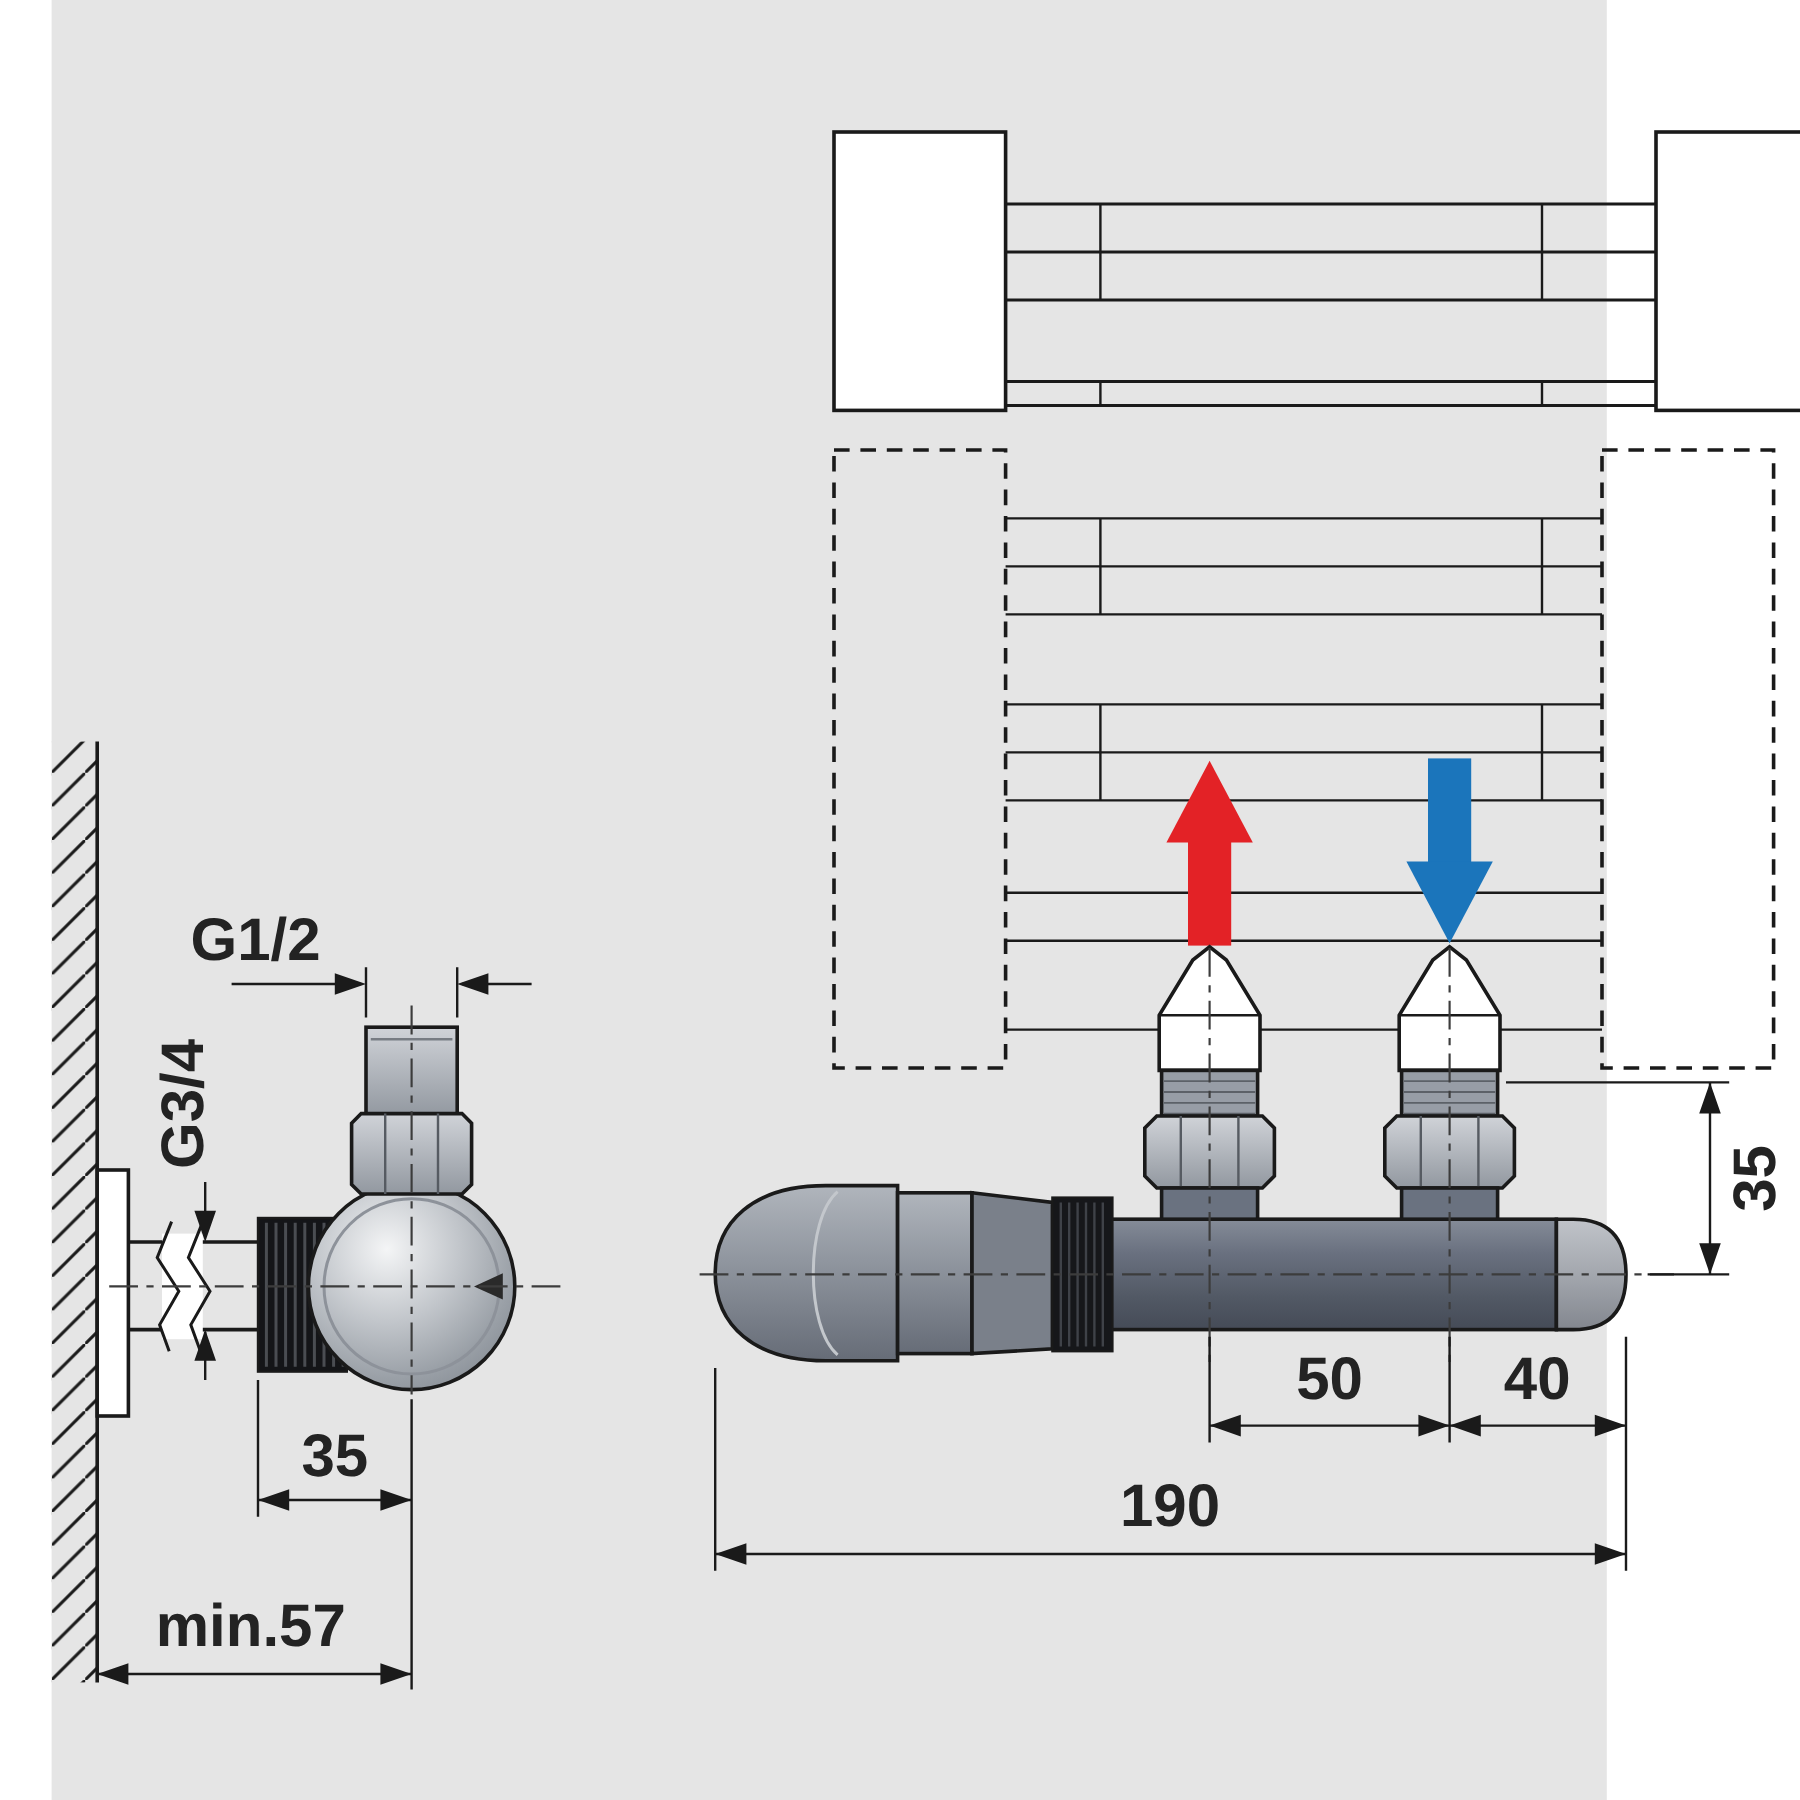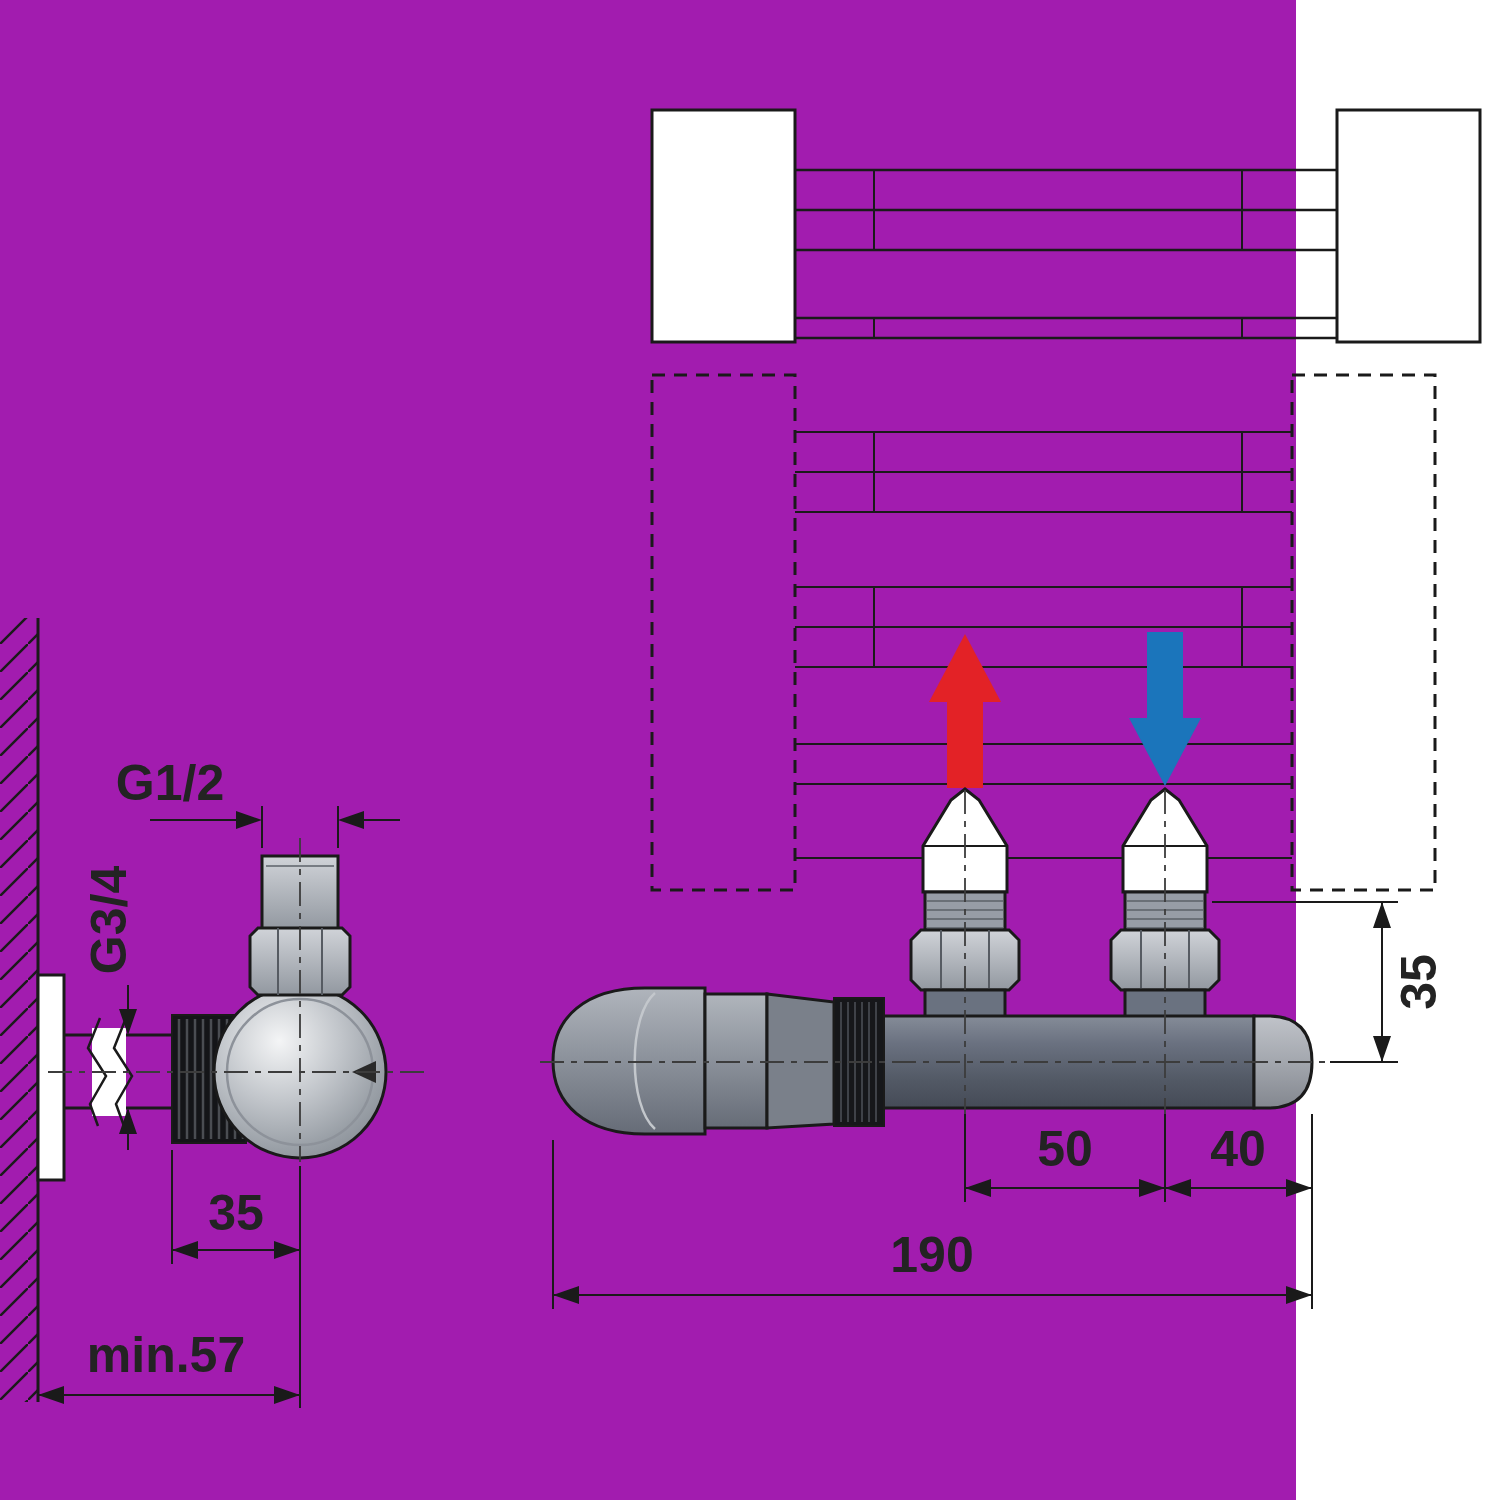--- a/index.html
+++ b/index.html
@@ -1,16 +1,16 @@
 <!DOCTYPE html>
 <html><head>
 <meta charset="utf-8">
 <style>
   html,body{margin:0;padding:0;background:#fff;}
-  .stage{width:1296px;height:1500px;position:relative;background:#a21caf;}
+  .stage{width:1296px;height:1500px;position:relative;background:#e5e5e5;margin-left:43px;}
   svg{display:block;}
   .s3{stroke:#1a1a1a;stroke-width:3;fill:none;}
   .s25{stroke:#1a1a1a;stroke-width:2.5;fill:none;}
   .s2{stroke:#1a1a1a;stroke-width:2;fill:none;}
   .o3{stroke:#1a1a1a;stroke-width:3;}
   .o2{stroke:#1a1a1a;stroke-width:2;}
   .dash{stroke-dasharray:13 9;}
   .cline{stroke:#3c3c3c;stroke-width:1.8;fill:none;stroke-dasharray:24 7 6 7;}
   .dimln{stroke:#1a1a1a;stroke-width:2;fill:none;}
   .arrhead{fill:#1a1a1a;stroke:none;}

